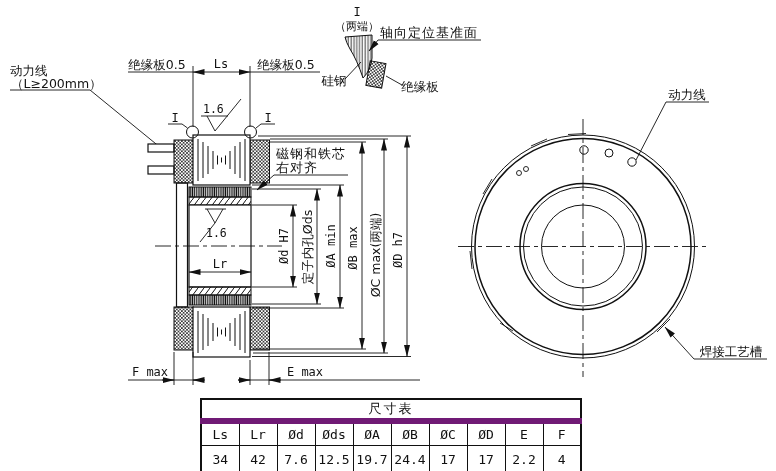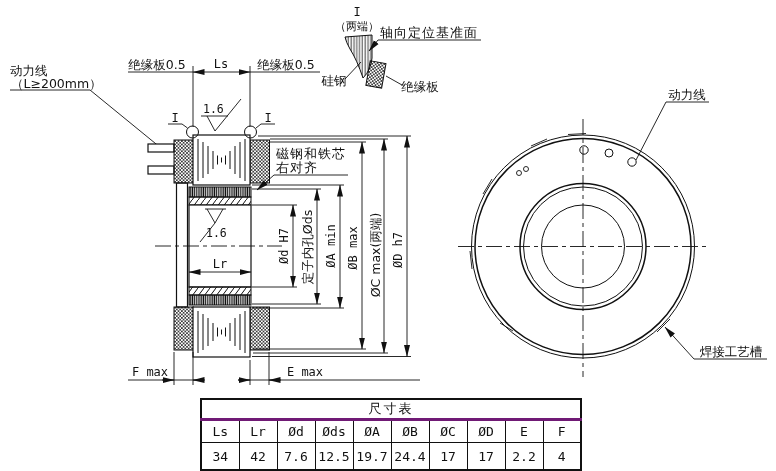--- a/index.html
+++ b/index.html
@@ -16,21 +16,21 @@
   .cjk{font-family:"DejaVu Sans",sans-serif;font-size:12.5px;}
   .cjk-b{font-family:"DejaVu Sans",sans-serif;font-size:13px;letter-spacing:1px;}
   .cjk-sm{font-family:"DejaVu Sans",sans-serif;font-size:11px;}
   .wh{fill:#ffffff;stroke:#111;stroke-width:1.2;}
   
   .size-table{position:absolute;left:200px;top:398px;width:382px;height:70px;
       border-collapse:collapse;table-layout:fixed;background:#fff;}
   .size-table td{border:1px solid #111;text-align:center;vertical-align:middle;
       font-family:"DejaVu Sans Mono","Liberation Mono",monospace;font-size:13px;color:#111;
       padding:0;overflow:hidden;}
-  .size-table tr.t-title td{border-bottom:3px solid #701a75;height:18px;
+  .size-table tr.t-title td{border-bottom:6px solid #701a75;height:18px;
       font-family:"DejaVu Sans",sans-serif;font-size:13px;letter-spacing:2px;}
   .size-table tr.t-head td{height:21px;}
   .size-table tr.t-vals td{height:26px;}
   .size-table{border:2px solid #111;}
 </style>
 </head>
 <body>
 
 <div class="stage">
 <svg width="776" height="471" viewBox="0 0 776 471">

